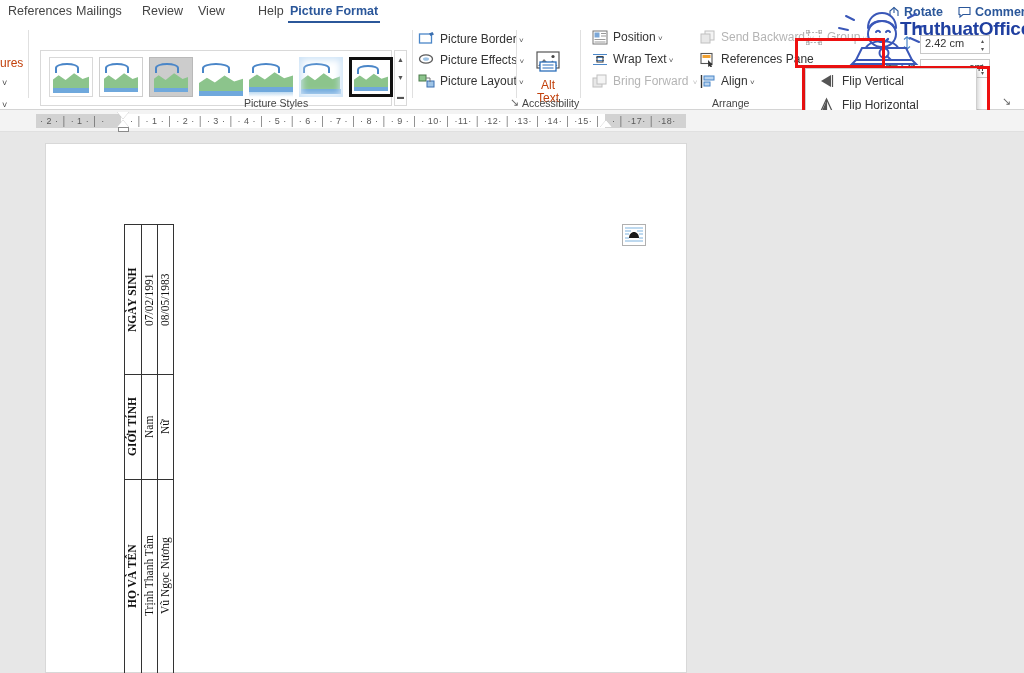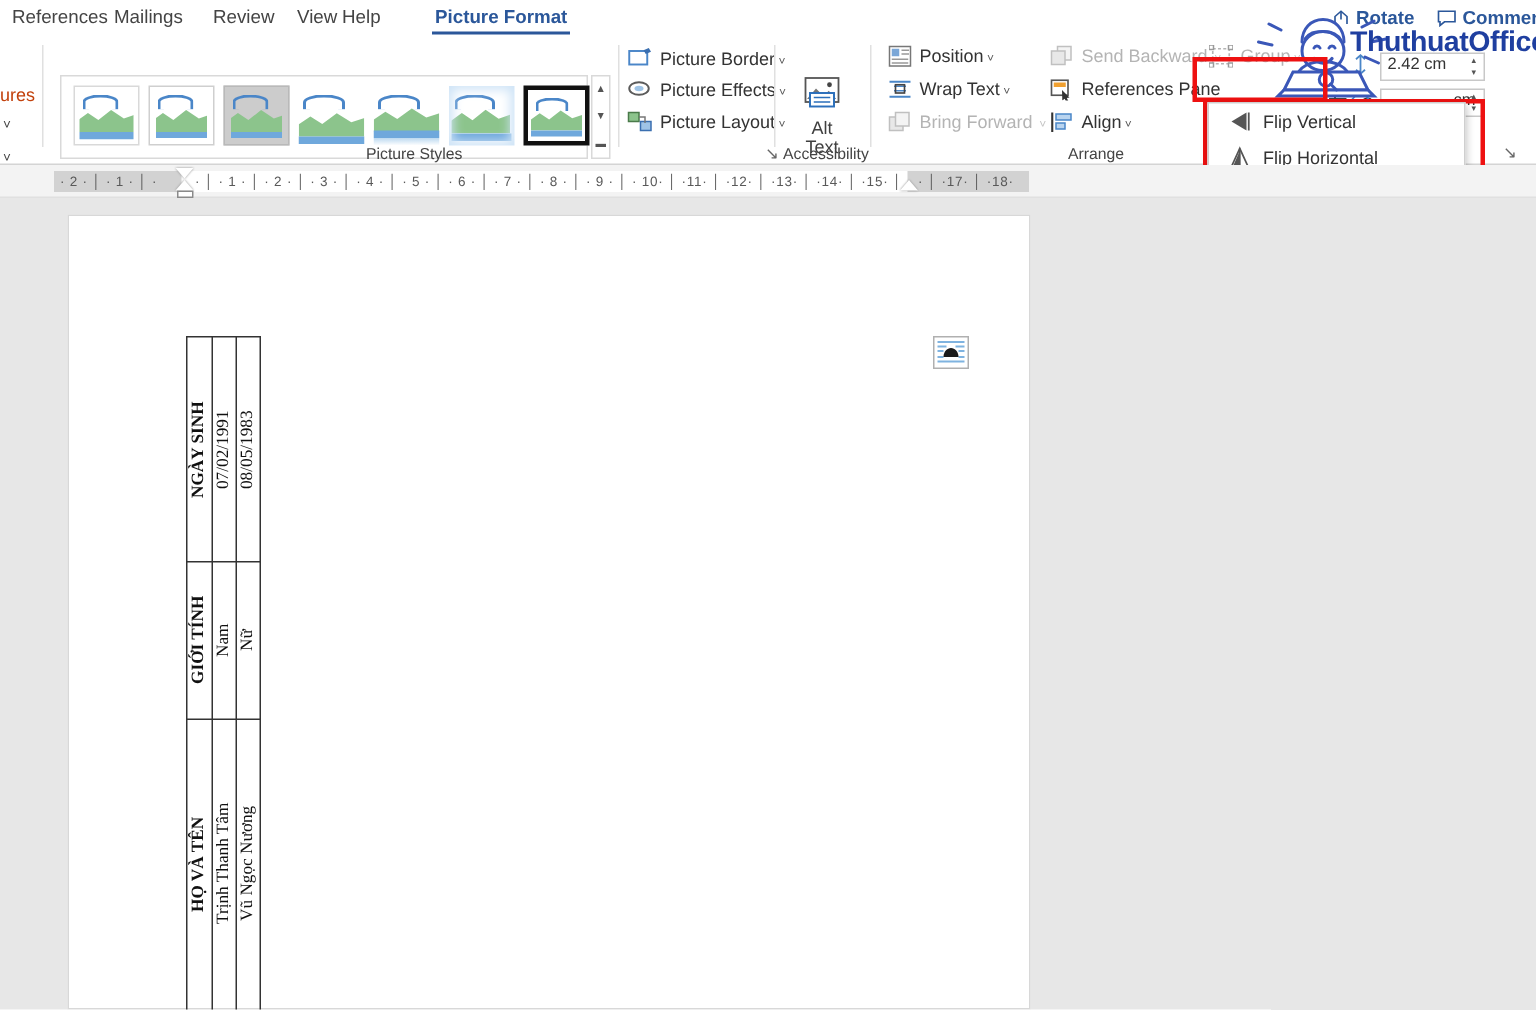--- a/index.html
+++ b/index.html
@@ -89,21 +89,21 @@
   
   .pbtn {
     position: absolute; height: 20px; font-size: 12px; color: #333;
     line-height: 20px; white-space: nowrap; padding-left: 22px;
   }
   .pbtn .ic { position:absolute; left:0; top:2px; width:17px; height:16px; }
 
   
   .alttext {
     position: absolute; left: 528px; top: 27px; width: 40px; height: 58px;
-    text-align:center; font-size:12px; color:#404040; line-height:13px;
+    text-align:center; font-size:12px; color:#c2410c; line-height:13px;
   }
 
   
   .abtn {
     position:absolute; height:19px; font-size:12px; color:#333; line-height:19px;
     white-space:nowrap; padding-left: 21px;
   }
   .abtn.dim { color:#b4b4b4; }
   .abtn .ic { position:absolute; left:0; top:2px; width:16px; height:15px;}
   .chev { font-size:8px; color:#555; }
@@ -209,21 +209,21 @@
 </head>
 <body>
 
 <div id="app">
 
   <div class="tabbar">
     <div class="tab" style="left:2px">References</div>
     <div class="tab" style="left:70px">Mailings</div>
     <div class="tab" style="left:136px">Review</div>
     <div class="tab" style="left:192px">View</div>
-    <div class="tab" style="left:222px">Help</div>
+    <div class="tab" style="left:252px">Help</div>
     <div class="tab active" style="left:284px">Picture Format</div>
 
     <div class="share-btn">
       <span class="mini-ico">
         <svg width="12" height="12" viewBox="0 0 12 12">
             <path d="M2 10V5l4-3.5L10 5v5" fill="none" stroke="#2b579a" stroke-width="1.1"></path>
             <path d="M6 1.5V7" stroke="#2b579a" stroke-width="1.1"></path>
           </svg>
       </span><span>Rotate</span>
     </div>

